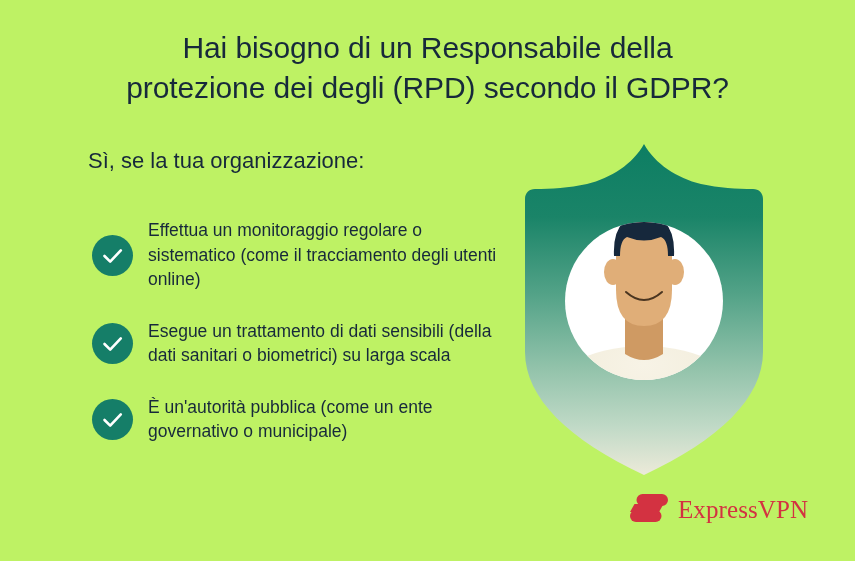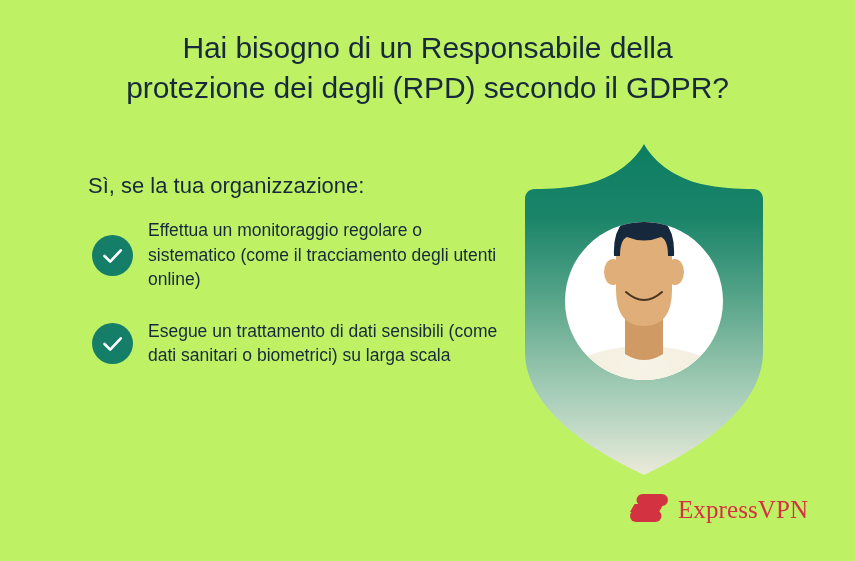--- a/index.html
+++ b/index.html
@@ -34,21 +34,21 @@
     color: #17293b;
     font-weight: 400;
     letter-spacing: -0.1px;
     white-space: nowrap;
   }
 
   
   .subtitle {
     position: absolute;
     left: 88px;
-    top: 171px;
+    top: 146px;
     font-size: 22px;
     line-height: 30px;
     color: #17293b;
     font-weight: 400;
   }
 
   
   .checklist {
     position: absolute;
     left: 92px;
@@ -141,23 +141,31 @@
       </div>
       <div class="check-text">Effettua un monitoraggio regolare o sistematico (come il tracciamento degli utenti online)</div>
     </div>
 
     <div class="check-item">
       <div class="check-circle">
         <svg width="41" height="41" viewBox="0 0 41 41" aria-hidden="true">
           <path d="M12.5 21 L18.2 26.6 L28.8 15.4" fill="none" stroke="#ffffff" stroke-width="2.6" stroke-linecap="round" stroke-linejoin="round"></path>
         </svg>
       </div>
-      <div class="check-text">Esegue un trattamento di dati sensibili (come dati sanitari o biometrici) su larga scala</div>
-    </div>
-
+      <div class="check-text">Esegue un trattamento di dati sensibili (della dati sanitari o biometrici) su larga scala</div>
+    </div>
+
+    <div class="check-item">
+      <div class="check-circle">
+        <svg width="41" height="41" viewBox="0 0 41 41" aria-hidden="true">
+          <path d="M12.5 21 L18.2 26.6 L28.8 15.4" fill="none" stroke="#ffffff" stroke-width="2.6" stroke-linecap="round" stroke-linejoin="round"></path>
+        </svg>
+      </div>
+      <div class="check-text">È un'autorità pubblica (come un ente governativo o municipale)</div>
+    </div>
 
   </div>
 
   <div class="shield-wrap">
     <svg width="292" height="340" viewBox="0 0 292 340" aria-hidden="true">
       <defs>
         <linearGradient id="shieldGrad" x1="0" y1="0" x2="0" y2="1">
           <stop offset="0%" stop-color="#0d7e63"></stop>
           <stop offset="22%" stop-color="#1a8468"></stop>
           <stop offset="45%" stop-color="#52a287"></stop>

